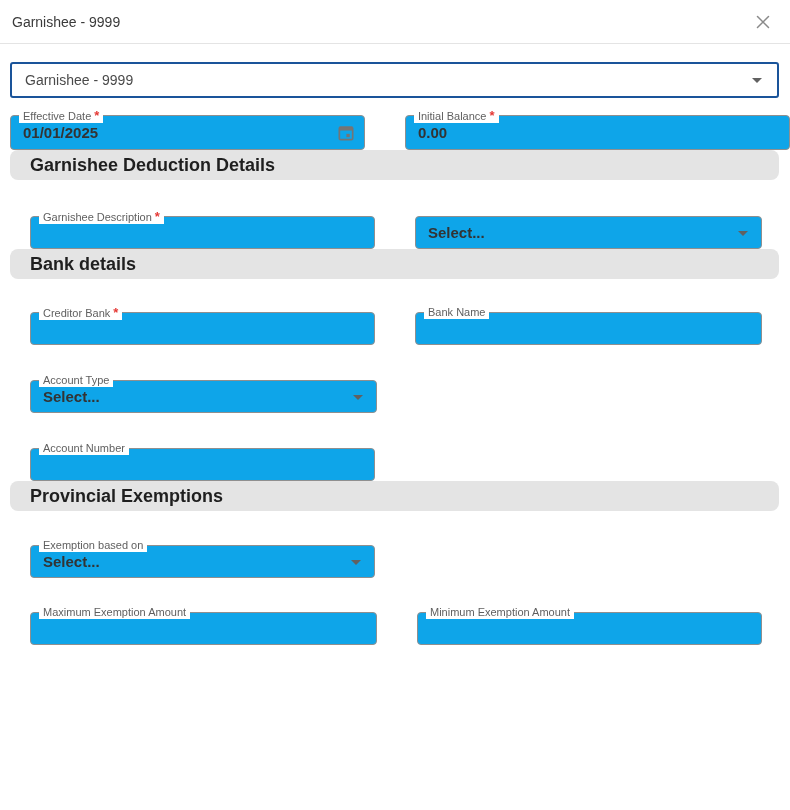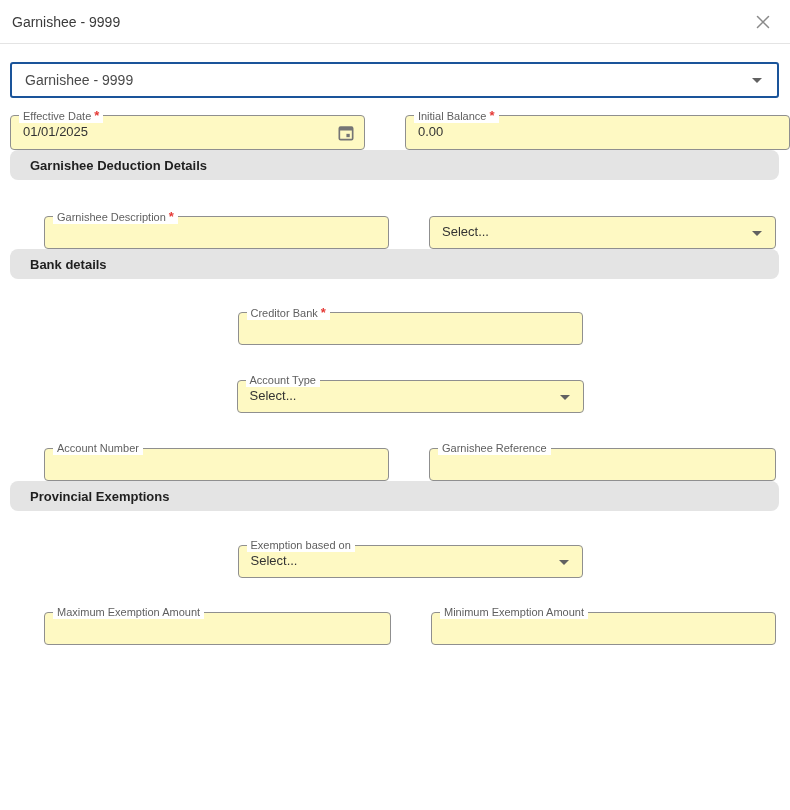--- a/index.html
+++ b/index.html
@@ -24,62 +24,62 @@
     margin:18px 11px 0 10px; height:36px; box-sizing:border-box;
     border:2px solid #1a549a; border-radius:3px;
     display:flex; align-items:center; justify-content:space-between;
     padding:0 15px 0 13px;
     font-size:14px; color:#4a4a4a; cursor:pointer;
   }
 
   
   .row { display:flex; }
   .row.outer { margin-left:10px; }
-  .row.inner { margin-left:30px;justify-content:center; }
+  .row.inner { margin-left:30px; }
   .row > .field + .field { margin-left:40px; }
   .w365{width:365px} .w364{width:396px} .w345{width:345px} .w347{width:347px}
   .mt17{margin-top:17px} .mt33{margin-top:33px} .mt34{margin-top:34px}
   .mt35{margin-top:35px} .mt36{margin-top:36px} .mt46{margin-top:46px}
 
   
   .field {
     position:relative; box-sizing:border-box; height:33px;
-    border:1px solid #8f8f8f; border-radius:4px; background:#fef9c3;
+    border:1px solid #8f8f8f; border-radius:4px; background:#0ea5e9;
   }
   .field.h35 { height:35px; }
   .flabel {
     position:absolute; top:-7px; left:8px;
     background:#fff; padding:0 4px;
     font-size:11px; line-height:13px; color:#5f5f5f; white-space:nowrap;
   }
   .req { color:#e53935; font-size:13px; margin-left:3px; font-weight:bold; }
   .fvalue {
-    font-size:13px; color:#333;
+    font-size:15px; color:#333;
     padding:7px 12px 0 12px;
-    white-space:nowrap; overflow:hidden;
+    white-space:nowrap; overflow:hidden;font-weight:bold;
   }
   .field.h35 .fvalue { padding-top:8px; }
   .dd-arrow {
     position:absolute; right:13px; top:50%; margin-top:-2px;
     width:0; height:0;
     border-left:5px solid transparent; border-right:5px solid transparent;
     border-top:5px solid #616161;
   }
   .cal-icon {
     position:absolute; right:8px; top:50%; transform:translateY(-50%);
     width:20px; height:20px; cursor:pointer;
   }
 
   
   .section-header {
     margin:0 11px 0 10px; height:30px; box-sizing:border-box;
     background:#e4e4e4; border-radius:8px;
     display:flex; align-items:center; padding:0 20px;
   }
-  .section-title { font-size:13px; font-weight:bold; color:#1f1f1f; }
+  .section-title { font-size:18px; font-weight:bold; color:#1f1f1f; }
 </style>
 </head>
 <body>
 
 <div class="dialog-header">
   <span class="dialog-title">Garnishee - 9999</span>
   <span class="close-btn">
     <svg width="16" height="16" viewBox="0 0 16 16">
         <path d="M2.5 2.5l11 11M13.5 2.5l-11 11" stroke="#8a8a8a" stroke-width="1.5" stroke-linecap="round"></path>
       </svg>
@@ -126,37 +126,37 @@
 
 <div class="section-header mt36">
   <span class="section-title">Bank details</span>
 </div>
 
 <div class="row inner mt33">
   <div class="field w345">
     <span class="flabel"><span>Creditor Bank</span><span class="req">*</span></span>
     <div class="fvalue"></div>
   </div>
+  <div class="field w347">
+    <span class="flabel"><span>Bank Name</span></span>
+    <div class="fvalue"></div>
+  </div>
 </div>
 
 <div class="row inner mt35">
   <div class="field w347">
     <span class="flabel"><span>Account Type</span></span>
     <div class="fvalue">Select...</div>
     <span class="dd-arrow"></span>
   </div>
 </div>
 
 <div class="row inner mt35">
   <div class="field w345">
     <span class="flabel"><span>Account Number</span></span>
-    <div class="fvalue"></div>
-  </div>
-  <div class="field w347">
-    <span class="flabel"><span>Garnishee Reference</span></span>
     <div class="fvalue"></div>
   </div>
 </div>
 
 <div class="section-header mt35">
   <span class="section-title">Provincial Exemptions</span>
 </div>
 
 <div class="row inner mt34">
   <div class="field w345">

